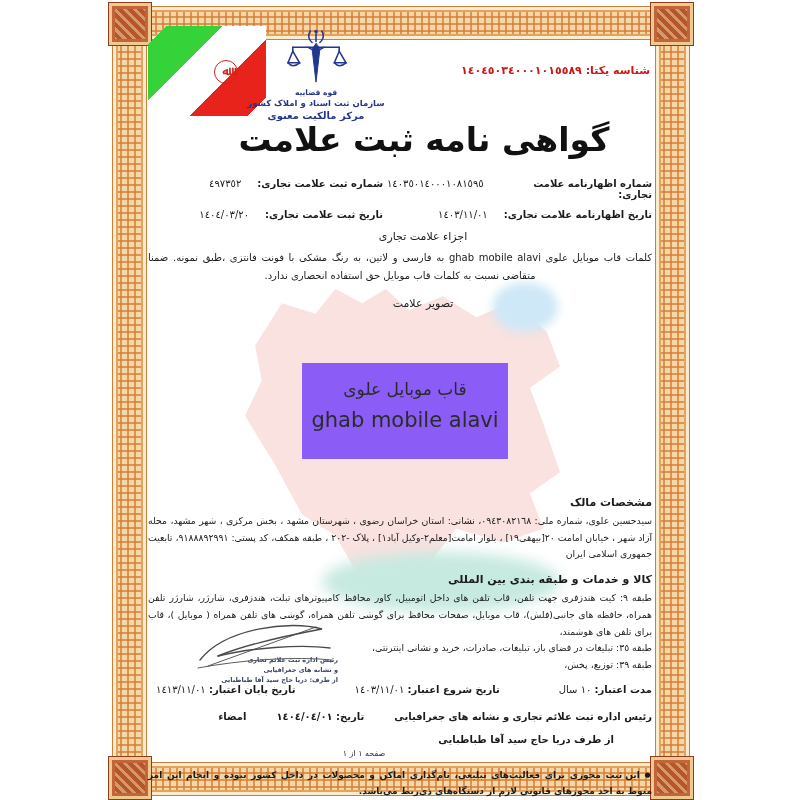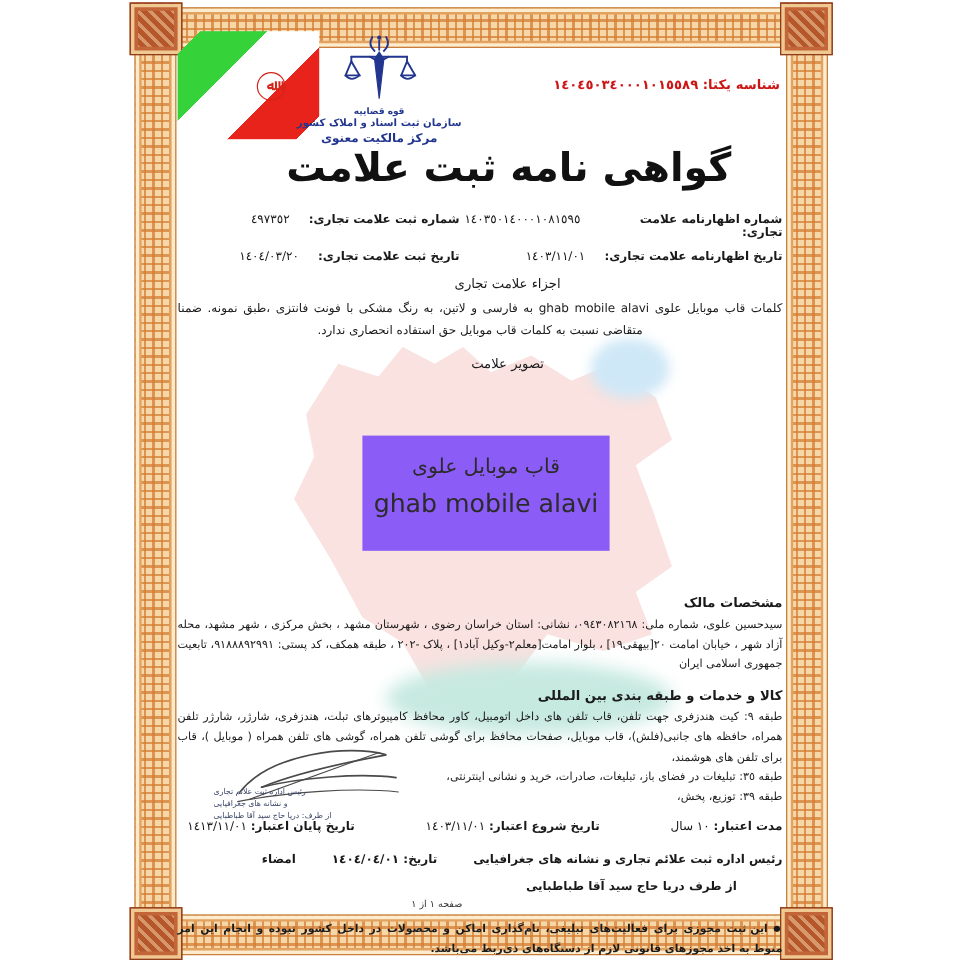--- a/index.html
+++ b/index.html
@@ -73,22 +73,22 @@
   .mark-en{font-size:21px;color:#2b2b2b;margin-top:9px;}
 
   
   .validity{display:flex;justify-content:space-between;font-size:10px;margin-top:10px;padding-left:8px;}
   .validity .vlabel{font-weight:700;}
 
   
   .sig-row{display:flex;gap:30px;font-size:10px;font-weight:700;margin-top:16px;align-items:baseline;}
   .sig-from{font-size:10px;font-weight:700;margin-top:12px;padding-right:38px;}
   .sig-art{position:absolute;left:190px;top:618px;width:150px;height:78px;z-index:3;direction:ltr;}
-  .stamp{position:absolute;left:178px;top:656px;width:160px;text-align:left;z-index:3;
-         color:#3a4668;font-size:6.5px;font-weight:400;line-height:1.5;direction:rtl;}
+  .stamp{position:absolute;left:178px;top:656px;width:160px;text-align:right;z-index:3;
+         color:#3a4668;font-size:6.5px;font-weight:700;line-height:1.5;direction:rtl;}
 
   
   .notes{margin-top:22px;}
   .note{font-size:9px;font-weight:700;line-height:1.8;text-align:justify;text-align-last:right;}
   .note .bullet{font-size:7px;vertical-align:1px;}
 
   .page-num{position:absolute;left:0;top:749px;width:728px;text-align:center;
             font-size:8px;color:#333;direction:rtl;z-index:2;}
 </style>
 </head>

